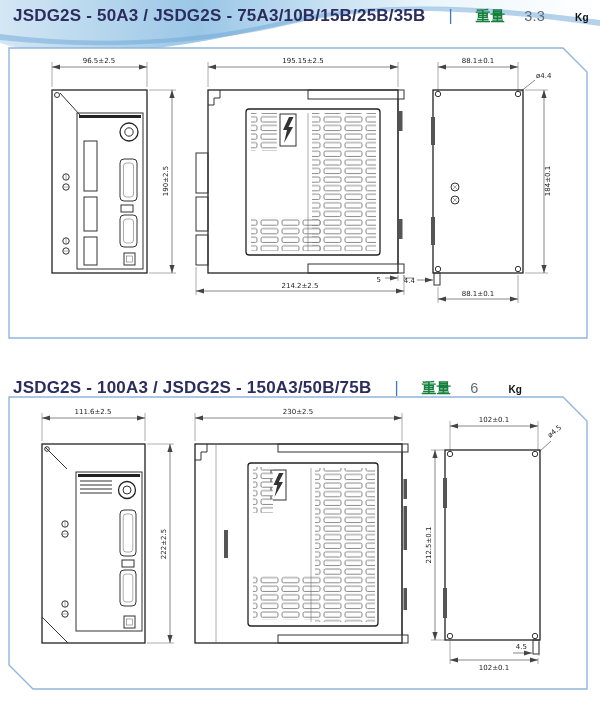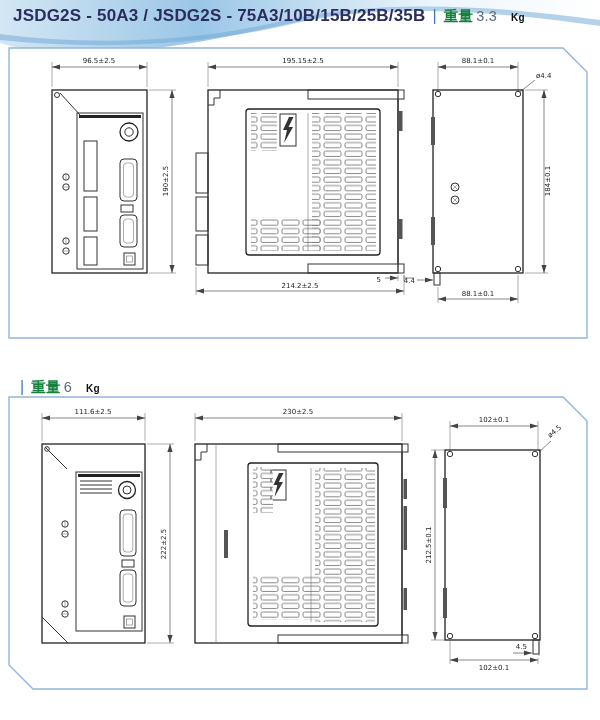--- a/index.html
+++ b/index.html
@@ -1,20 +1,20 @@
 <!DOCTYPE html>
 <html><head>
 <meta charset="utf-8">
 <style>
   html,body{margin:0;padding:0;background:#fff;}
   .page{position:relative;width:600px;height:720px;background:#ffffff;overflow:hidden;
         font-family:"Liberation Sans",sans-serif;}
   .wave{position:absolute;top:0;left:0;width:600px;height:56px;}
   .title{position:absolute;left:13px;display:flex;align-items:baseline;white-space:nowrap;
-         font-size:17px;font-weight:700;color:#2c2d5e;letter-spacing:.2px;z-index:2;}
+         font-size:17px;font-weight:700;color:#2c2d5e;letter-spacing:.2px;z-index:2;gap:16px;}
   .title .sep{color:#3f78bc;font-weight:400;margin:0 7px;font-size:16px;}
   .title .wlabel{color:#15803d;font-size:14.5px;font-weight:700;margin-right:3px;}
   .title .wvalue{color:#5a6b7c;font-size:14.5px;font-weight:400;margin-right:14px;}
   .title .wunit{color:#101010;font-size:10px;font-weight:700;}
   .panel{position:absolute;left:8px;width:580px;}
   .panel svg{display:block;}
   
   .ln{fill:none;stroke:#333;stroke-width:1;}
   .lnb{fill:none;stroke:#222;stroke-width:1.3;}
   .thin{fill:none;stroke:#666;stroke-width:.55;}
@@ -197,20 +197,21 @@
 
       <line class="thin" x1="430" y1="240" x2="430" y2="256"></line>
           <line class="thin" x1="510" y1="228" x2="510" y2="256"></line>
       <line class="dim" x1="430" y1="252" x2="510" y2="252" marker-start="url(#m1)" marker-end="url(#m1)"></line>
       <text class="dimt" x="470" y="249" text-anchor="middle">88.1±0.1</text>
     </g>
   </svg>
   </div>
 
   <div class="title" style="top:378px;">
+    <span>JSDG2S - 100A3 / JSDG2S - 150A3/50B/75B</span>
     <span class="sep">|</span>
     <span class="wlabel">重量</span>
     <span class="wvalue">6</span>
     <span class="wunit">Kg</span>
   </div>
 
   <div class="panel" style="top:396px;">
   <svg width="580" height="294" viewBox="0 0 580 294">
     <defs>
       <marker id="m2" markerWidth="9" markerHeight="6" refX="8" refY="2.6" orient="auto-start-reverse" markerUnits="userSpaceOnUse">

